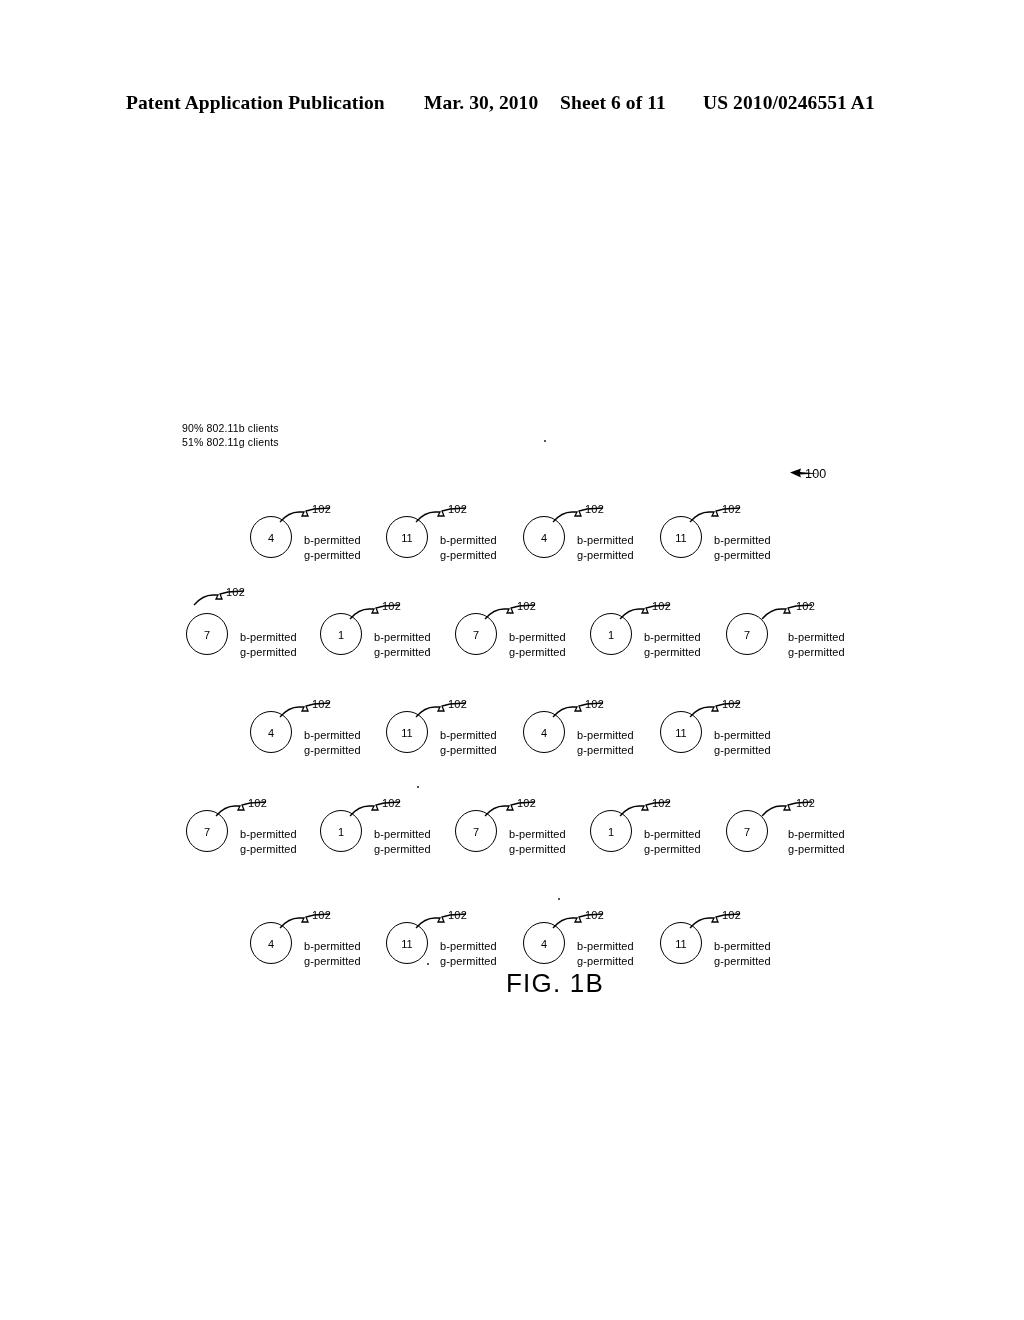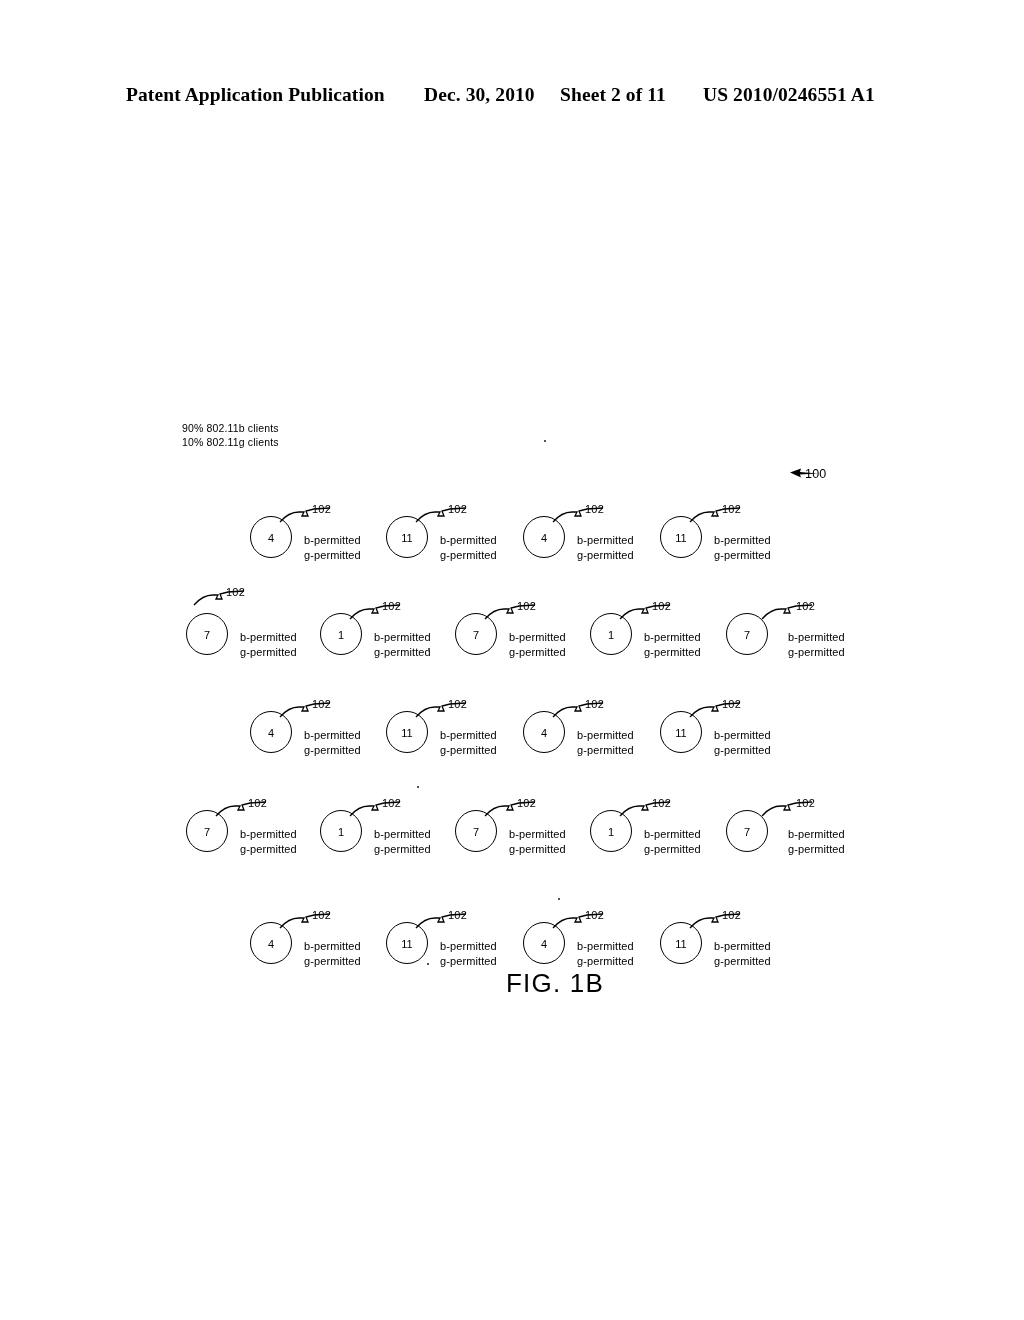--- a/index.html
+++ b/index.html
@@ -13,21 +13,21 @@
     position: relative;
     font-family: "Liberation Sans", sans-serif;
     color: #000000;
     overflow: hidden;
   }
 
   
   #patent-header {
     position: absolute;
     left: 0;
-    top: 84px;
+    top: 92px;
     width: 1024px;
     height: 26px;
     display: flex;
     align-items: baseline;
     font-family: "Liberation Serif", serif;
     font-weight: bold;
     font-size: 19.5px;
     letter-spacing: 0.1px;
     white-space: nowrap;
   }
@@ -152,30 +152,30 @@
     width: 2px;
     height: 2px;
     background: #555;
   }
 </style>
 </head>
 <body>
 
 <div id="patent-header">
   <span class="hdr-pub">Patent Application Publication</span>
-  <span class="hdr-date">Dec. 30, 2010</span>
-  <span class="hdr-sheet">Sheet 2 of 11</span>
+  <span class="hdr-date">Mar. 30, 2010</span>
+  <span class="hdr-sheet">Sheet 6 of 11</span>
   <span class="hdr-num">US 2010/0246551 A1</span>
 </div>
 
 <div id="figure">
 
   <div class="client-mix">
     <div>90% 802.11b clients</div>
-    <div>10% 802.11g clients</div>
+    <div>51% 802.11g clients</div>
   </div>
 
   <div id="ref-100">
     <svg width="34" height="16" viewBox="0 0 34 16">
       <path d="M2 7.5 L13 3.5 L12 7 L30 8.5 L12 9.5 L13 12.5 Z" fill="#000"></path>
     </svg>
     <span class="ref-100-label">100</span>
   </div>
 
   <div id="cell-layer">

